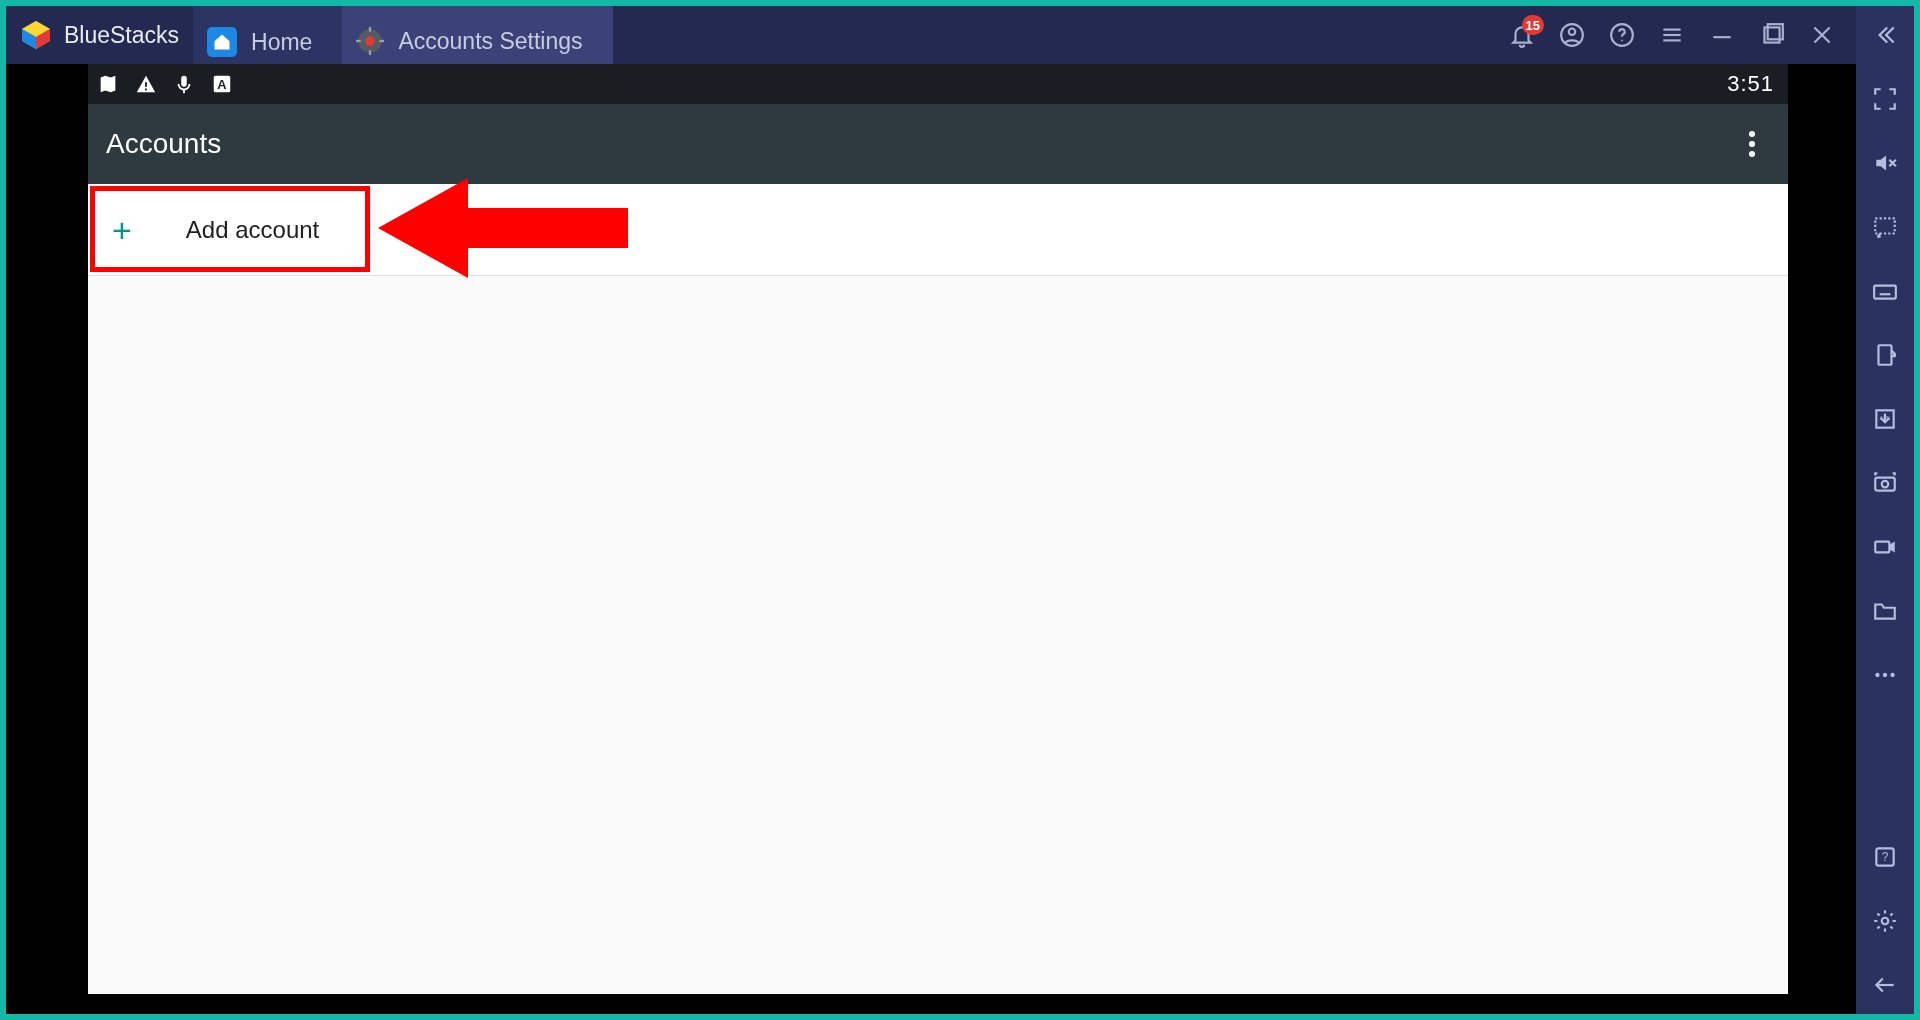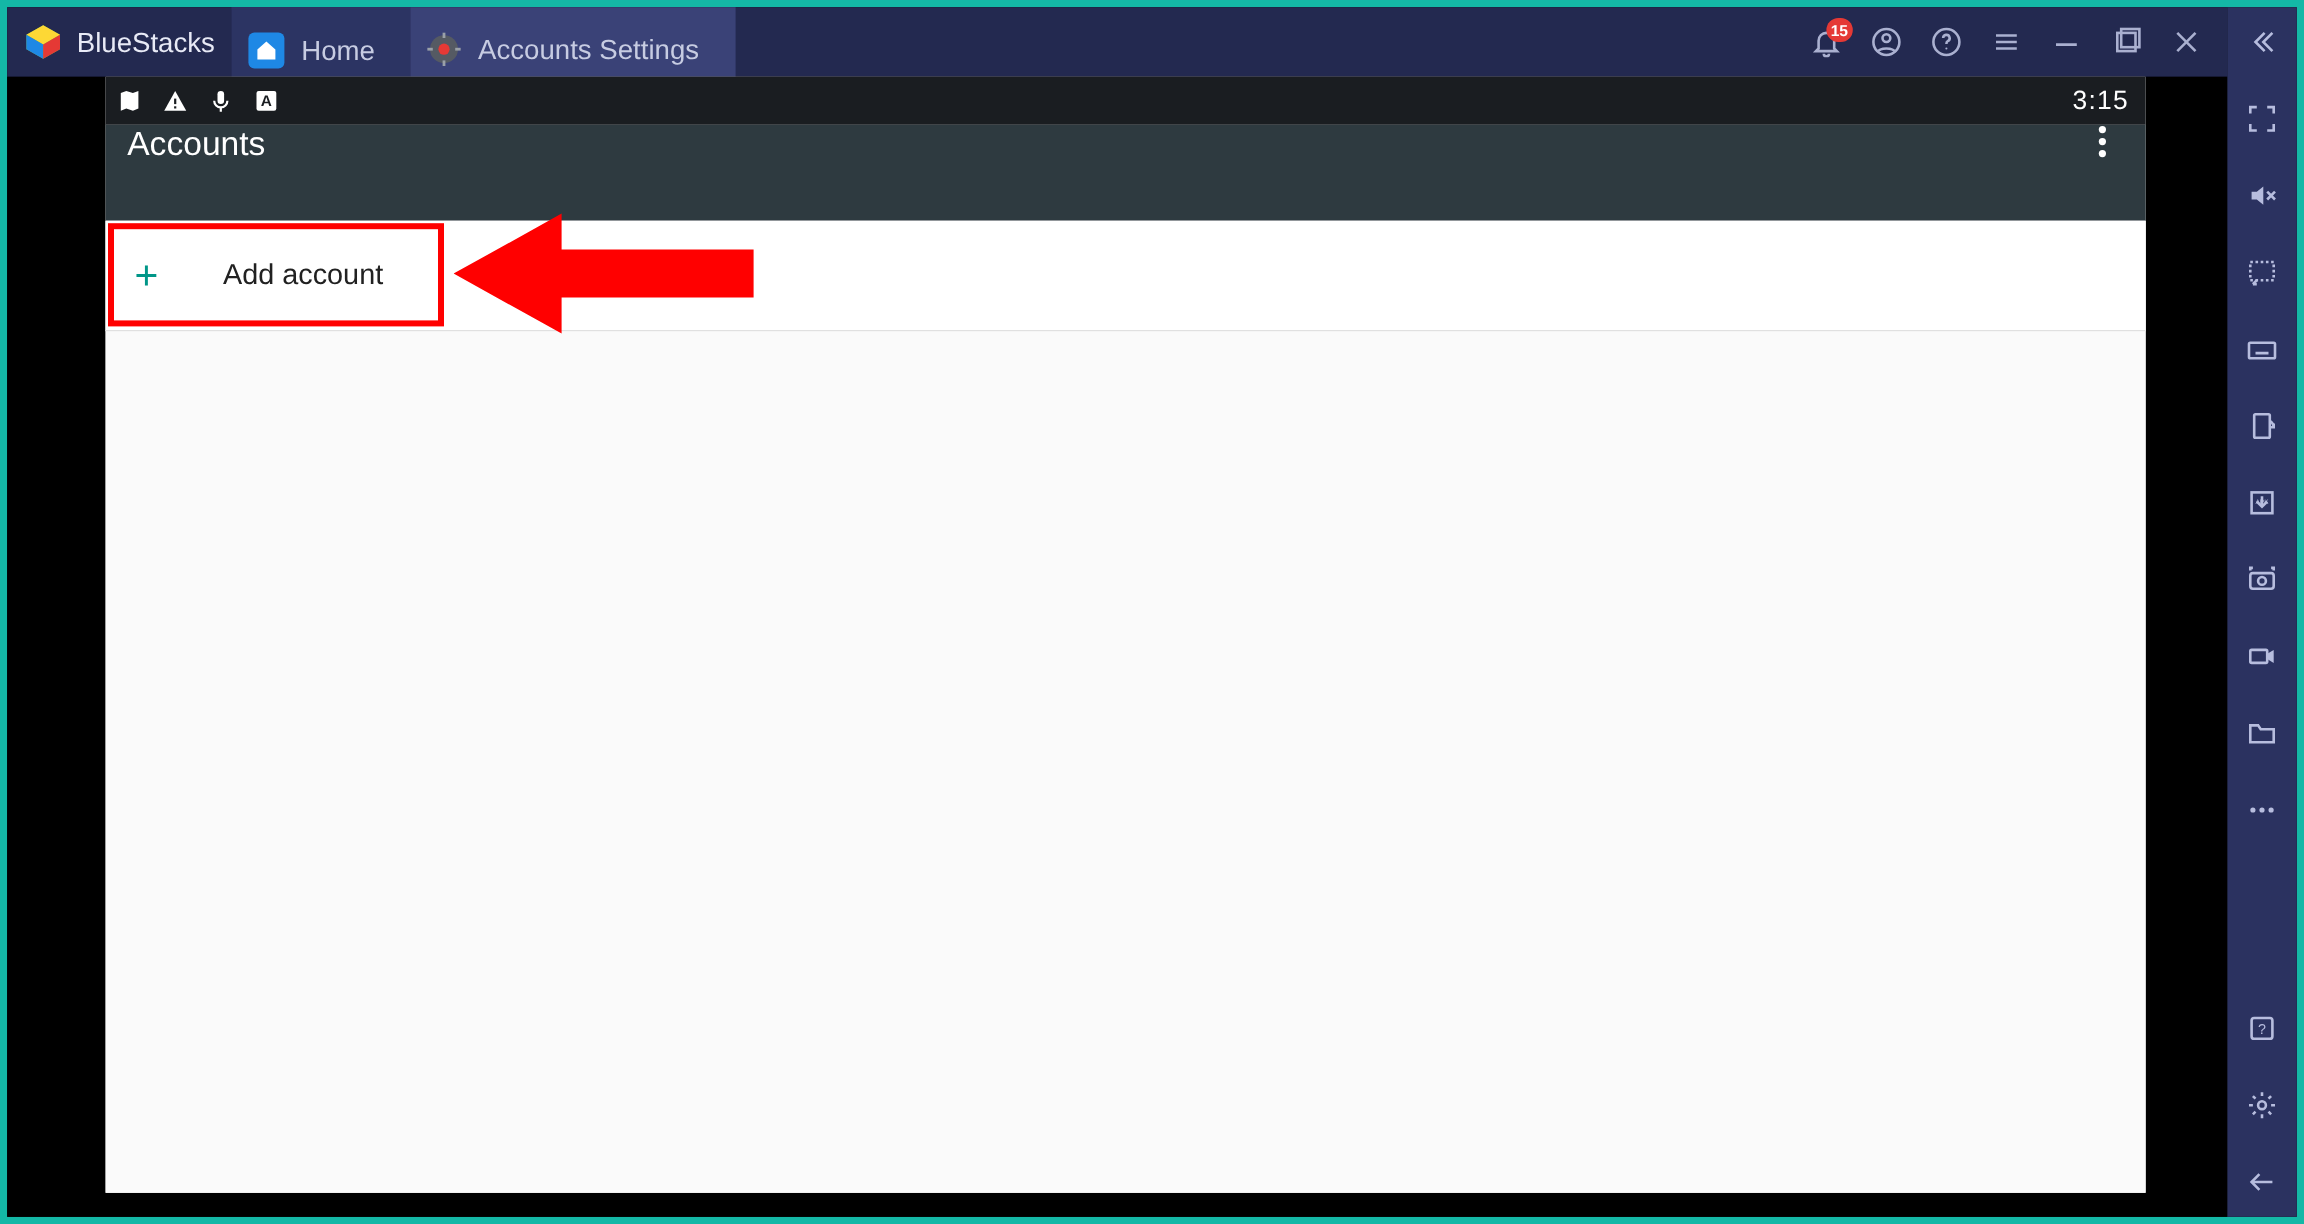--- a/index.html
+++ b/index.html
@@ -115,20 +115,21 @@
   }
   .status-bar .sb-left { display:flex; align-items:center; gap:14px; }
   .status-bar .sb-icon { width:24px; height:24px; display:flex; align-items:center; justify-content:center; }
   .status-bar .sb-icon svg { width:22px; height:22px; fill:#fff; }
   .status-bar .sb-right { margin-left:auto; font-weight:500; letter-spacing:1px; }
 
   .accounts-bar {
     height: 80px;
     background: #2e3a40;
     display:flex;
+    align-items:center;
     justify-content:space-between;
     padding: 0 22px 0 18px;
   }
   .accounts-title { color:#fff; font-size:28px; font-weight:500; }
   .kebab { width:28px; height:28px; display:flex; flex-direction:column; align-items:center; justify-content:center; gap:4px; cursor:pointer; }
   .kebab span { width:6px; height:6px; background:#fff; border-radius:50%; }
 
   .list-area {
     flex:1 1 auto;
     background:#fafafa;
@@ -308,21 +309,21 @@
                     <line x1="12" y1="18" x2="12" y2="22" stroke="#fff" stroke-width="2"></line>
                   </svg>
               </div>
               <div class="sb-icon">
                 <svg viewBox="0 0 24 24">
                     <rect x="3" y="3" width="18" height="18" rx="2"></rect>
                     <text x="12" y="17" text-anchor="middle" font-size="14" fill="#1a1d21" font-family="Arial" font-weight="bold">A</text>
                   </svg>
               </div>
             </div>
-            <div class="sb-right">3:15</div>
+            <div class="sb-right">3:51</div>
           </div>
 
           <div class="accounts-bar">
             <div class="accounts-title">Accounts</div>
             <div class="kebab">
                 <span></span>
                 <span></span>
                 <span></span>
               </div>
           </div>

